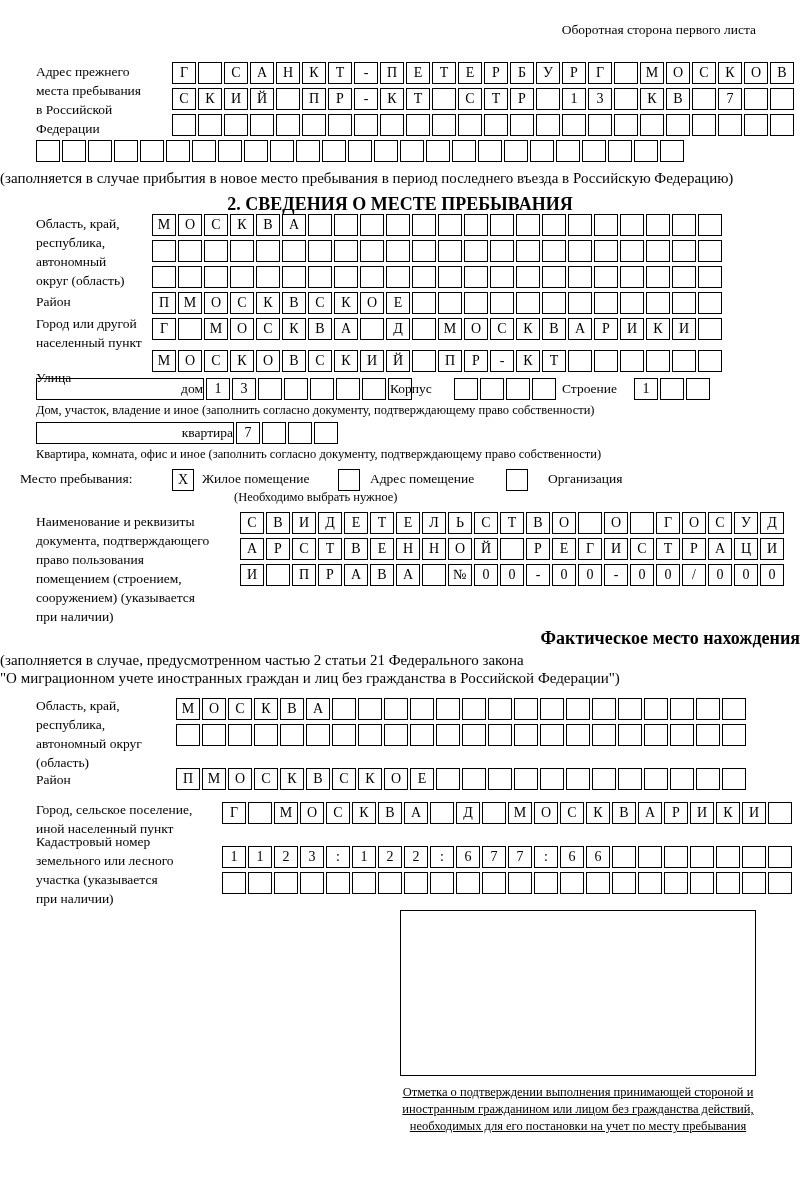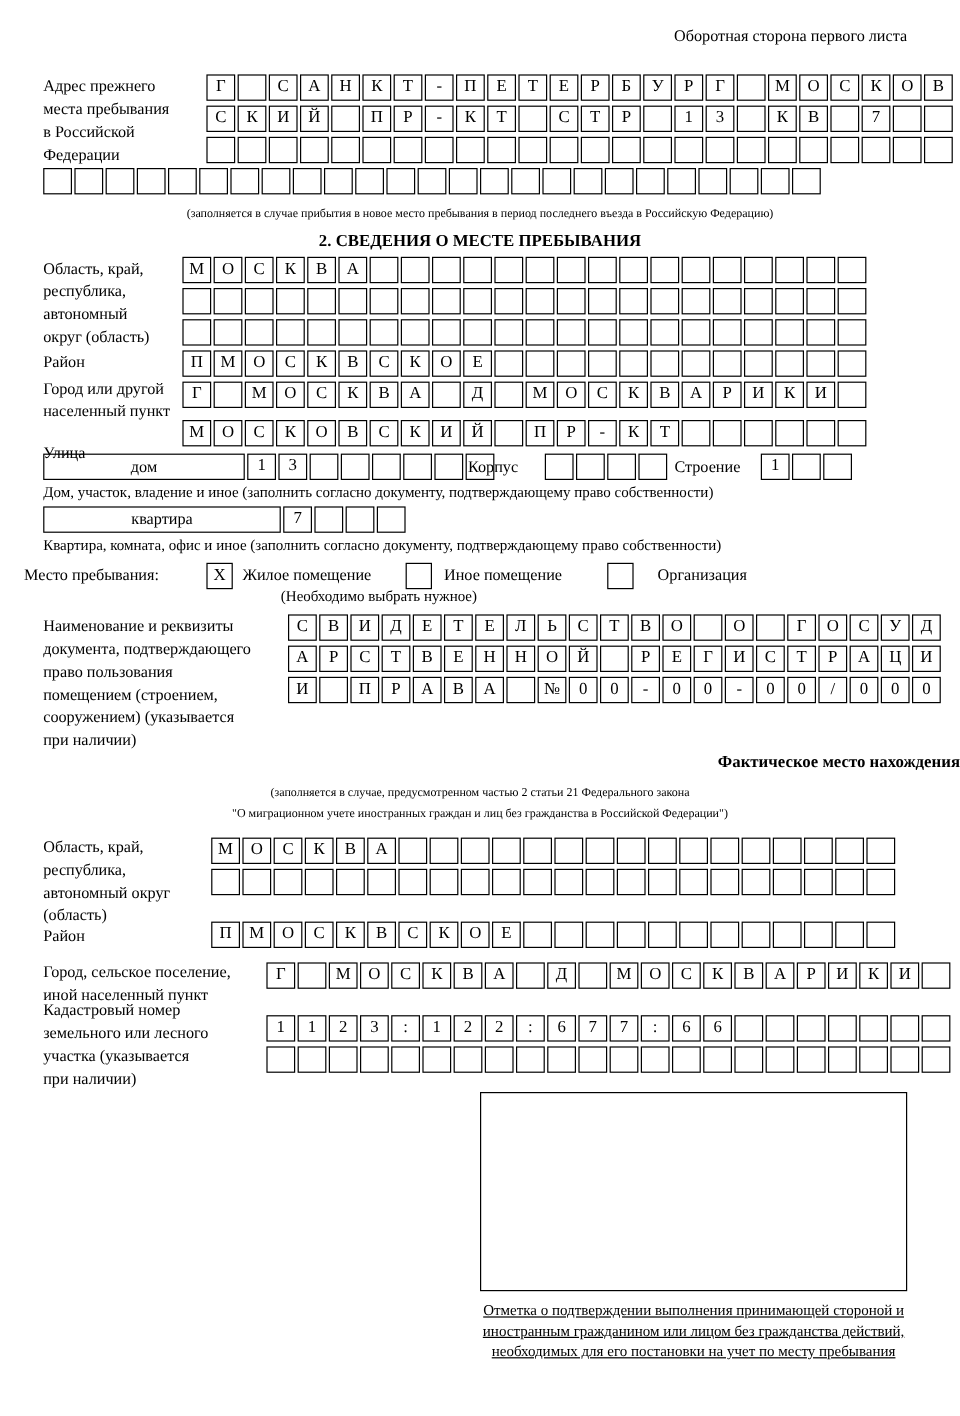--- a/index.html
+++ b/index.html
@@ -29,29 +29,28 @@
   .lbl {
     position: absolute;
     font-size: 13.5px;
     line-height: 19px;
     white-space: pre-line;
   }
   .lbl.small { font-size: 12.5px; }
   .center-note {
     position: absolute;
     width: 100%;
-    text-align: center;
-    font-size: 10px;
+    font-size: 15px;
     line-height: 17px;
   }
   .sect-title {
     position: absolute;
     width: 100%;
     text-align: center;
-    font-size: 14px;
+    font-size: 18px;
     font-weight: bold;
   }
   .boxrow {
     position: absolute;
     display: flex;
   }
   .cell {
     width: 24px;
     height: 22px;
     border: 1px solid #000;
@@ -63,21 +62,21 @@
     font-family: "Liberation Serif", serif;
     background: #fff;
   }
   .wide-label-box {
     position: absolute;
     border: 1px solid #000;
     box-sizing: border-box;
     height: 22px;
     font-size: 13.5px;
     line-height: 20px;
-    text-align: center;
+    text-align: right;
   }
   .inline-text {
     position: absolute;
     font-size: 13.5px;
     line-height: 22px;
   }
   .chk {
     width: 22px;
     height: 22px;
     border: 1px solid #000;
@@ -410,21 +409,21 @@
       <div class="cell"></div>
       <div class="cell"></div>
       <div class="cell"></div>
     </div>
   <div class="lbl small" style="left:36px; top:445px;">Квартира, комната, офис и иное (заполнить согласно документу, подтверждающему право собственности)</div>
 
   <div class="inline-text" style="left:20px; top:468px;font-family:Liberation Serif, serif;">Место пребывания:</div>
   <div class="chk" style="position:absolute; left:172px; top:469px;">X</div>
   <div class="inline-text" style="left:202px; top:468px;">Жилое помещение</div>
   <div class="chk" style="position:absolute; left:338px; top:469px;"></div>
-  <div class="inline-text" style="left:370px; top:468px;">Иное помещение</div>
+  <div class="inline-text" style="left:370px; top:468px;">Адрес помещение</div>
   <div class="chk" style="position:absolute; left:506px; top:469px;"></div>
   <div class="inline-text" style="left:548px; top:468px;">Организация</div>
   <div class="lbl small" style="left:234px; top:488px;">(Необходимо выбрать нужное)</div>
 
   <div class="lbl" style="left:36px; top:512px;">Наименование и реквизиты
 документа, подтверждающего
 право пользования
 помещением (строением,
 сооружением) (указывается
 при наличии)</div>

